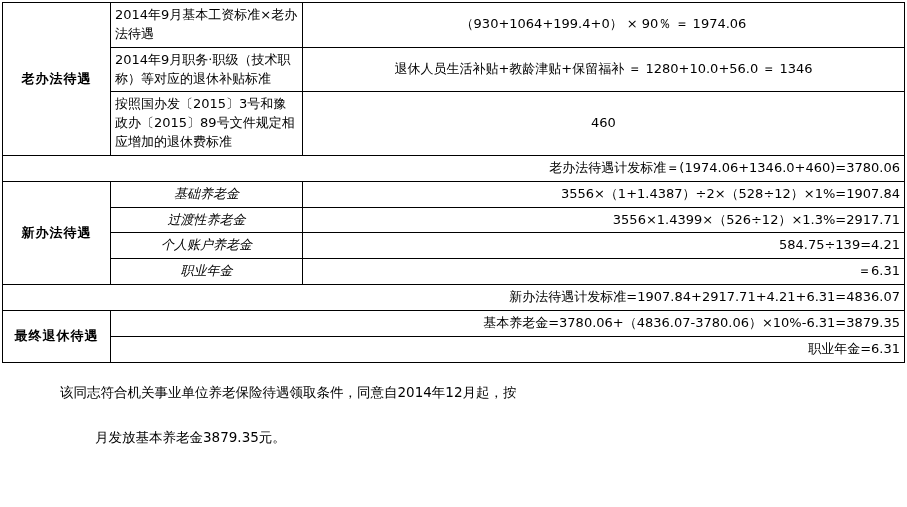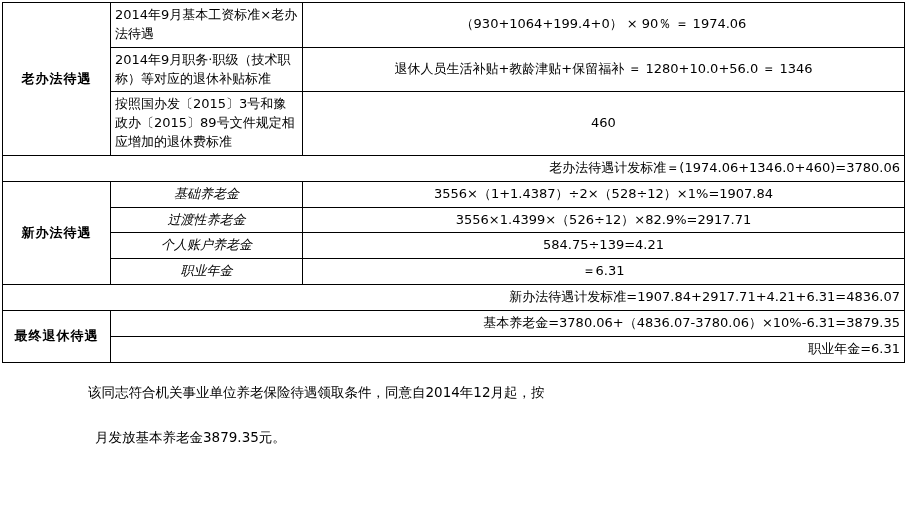--- a/index.html
+++ b/index.html
@@ -47,31 +47,31 @@
     line-height: 1.5;
   }
   .sublabel-center {
     text-align: center;
     font-style: italic;
   }
   .formula-center {
     text-align: center;
   }
   .formula-left {
-    text-align: center;
+    text-align: right;
   }
   .span-center {
     text-align: right;
   }
   .footer-text {
     margin: 14px 0 0 0;
     font-size: 13.5px;
     line-height: 2.3;
     text-indent: 0;
-    padding-left: 88px;
+    padding-left: 60px;
   }
   .footer-line2 {
     padding-left: 95px;
   }
 </style>
 </head>
 <body>
 
 <div class="page">
 
@@ -99,21 +99,21 @@
         <td class="span-center" colspan="3">老办法待遇计发标准＝(1974.06+1346.0+460)=3780.06</td>
       </tr>
 
       <tr>
         <td class="label-cell" rowspan="4">新办法待遇</td>
         <td class="sublabel-center">基础养老金</td>
         <td class="formula-left">3556×（1+1.4387）÷2×（528÷12）×1%=1907.84</td>
       </tr>
       <tr>
         <td class="sublabel-center">过渡性养老金</td>
-        <td class="formula-left">3556×1.4399×（526÷12）×82.9%=2917.71</td>
+        <td class="formula-left">3556×1.4399×（526÷12）×1.3%=2917.71</td>
       </tr>
       <tr>
         <td class="sublabel-center">个人账户养老金</td>
         <td class="formula-left">584.75÷139=4.21</td>
       </tr>
       <tr>
         <td class="sublabel-center">职业年金</td>
         <td class="formula-left">＝6.31</td>
       </tr>
       <tr>

